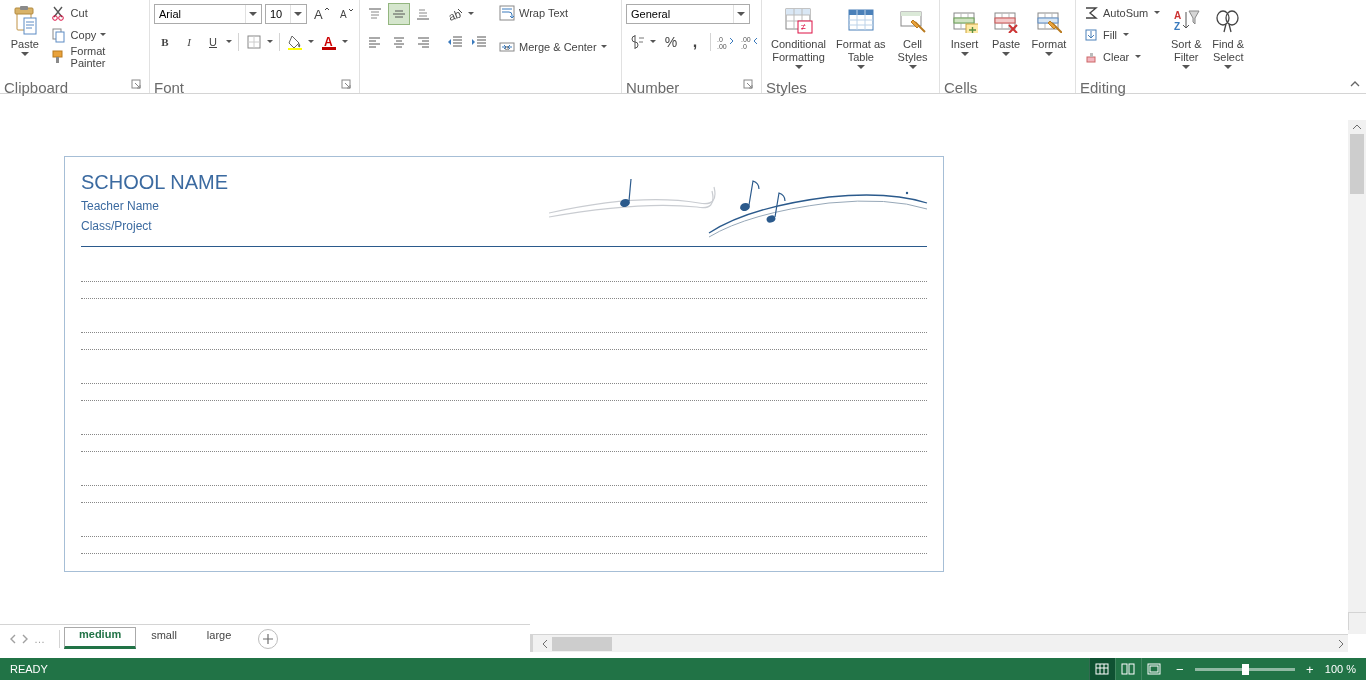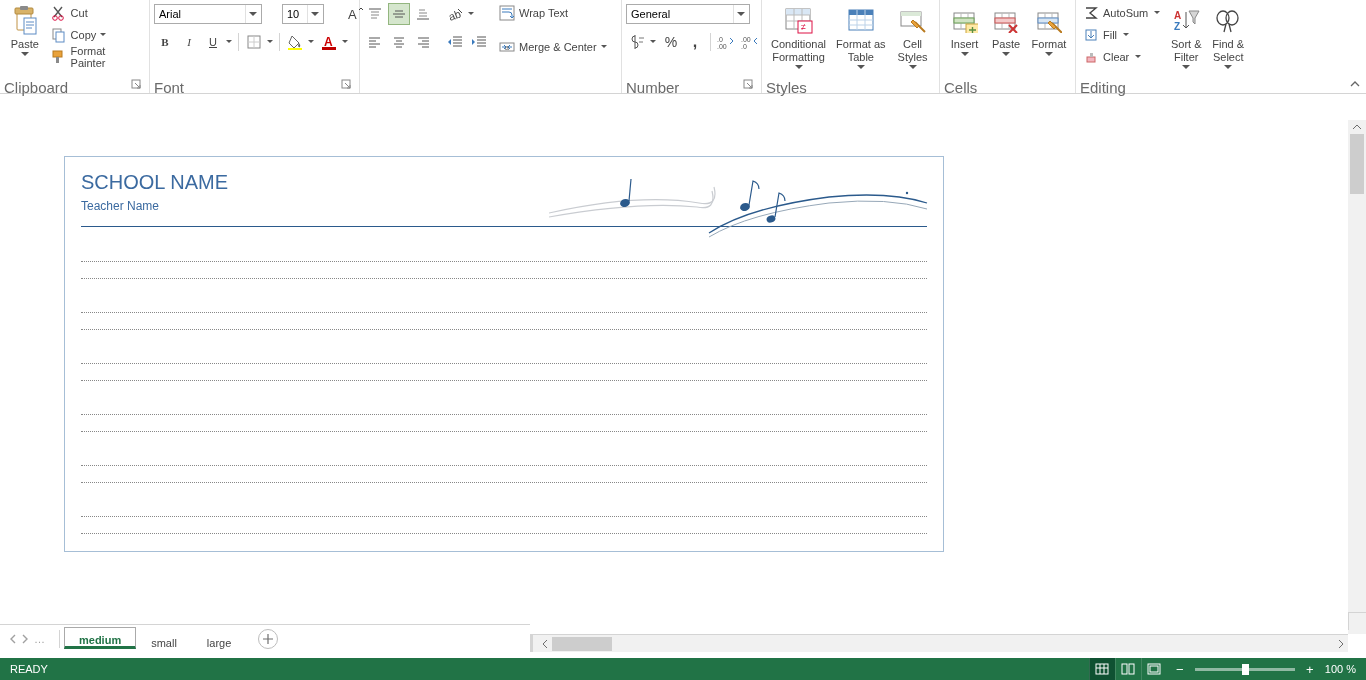--- a/index.html
+++ b/index.html
@@ -72,21 +72,21 @@
 .sheet .music { position: absolute; right: 14px; top: 6px; width: 380px; height: 70px; }
 .lines-region { margin-top: 18px; }
 .lined { height: 17px; border-bottom: 1px dotted #888; }
 .lined-gap { height: 17px; }
 
 
 .sheettab-bar { position: absolute; bottom: 0; left: 0; width: 530px; height: 28px; border-top: 1px solid #d4d4d4; background: #fff; display: flex; align-items: center; }
 .sheettab-bar .nav { display: flex; align-items: center; gap: 2px; padding: 0 8px; }
 .sheettab-bar .nav .a { width: 10px; height: 14px; display: flex; align-items: center; justify-content: center; color: #a0a0a0; cursor: pointer; }
 .sheettab-bar .sep { width: 1px; height: 18px; background: #d4d4d4; margin: 0 4px; }
-.tab { height: 22px; padding: 0 14px; display: flex; align-items: flex-end; border: 1px solid transparent; font-size: 11px; cursor: pointer; color: #444; }
+.tab { height: 22px; padding: 0 14px; display: flex; align-items: flex-start; border: 1px solid transparent; font-size: 11px; cursor: pointer; color: #444; }
 .tab.active { border: 1px solid #aaa; border-bottom: 3px solid #217346; background: #fff; color: #217346; font-weight: 600; margin-top:-1px;}
 .tab-add { width: 20px; height: 20px; border: 1px solid #bdbdbd; border-radius: 50%; display: flex; align-items: center; justify-content: center; margin-left: 12px; cursor: pointer; color: #6e6e6e; }
 
 
 .statusbar { position: absolute; bottom: 0; left: 0; right: 0; height: 22px; background: #217346; color: #fff; display: flex; align-items: center; font-size: 11px; }
 .statusbar .ready { padding: 0 10px; }
 .statusbar .right { margin-left: auto; display: flex; align-items: center; gap: 0; }
 .view-btn { width: 26px; height: 22px; display: flex; align-items: center; justify-content: center; border-left: 1px solid rgba(255,255,255,.15); cursor: pointer; }
 .view-btn.active { background: #0f5132; }
 .zoom { display: flex; align-items: center; gap: 8px; padding: 0 10px 0 6px; }
@@ -183,21 +183,21 @@
       <span class="dialog-launcher">
           <svg>
             <use href="#launcher"></use>
           </svg>
         </span>
     </div>
   </div>
 
   <div class="group" style="width:210px">
     <div class="group-body col">
-      <div class="row-icons" style="gap:20px">
+      <div class="row-icons" style="gap:3px">
         <div class="combo" style="width:108px">
           <input style="width: 90px;" value="Arial">
           <span class="dd">
               <svg width="8" height="5">
                 <use href="#tri-down"></use>
               </svg>
             </span>
         </div>
         <div class="combo" style="width:42px">
           <input style="width: 24px;" value="10">
@@ -695,20 +695,21 @@
         <path d="M80 38 L82 16" stroke="#2b5a8c" stroke-width="1.2"></path>
         <ellipse cx="196" cy="44" rx="5" ry="4" fill="#2b5a8c" transform="rotate(-18 196 44)"></ellipse>
         <path d="M200 42 L204 18 Q210 20 210 26" fill="none" stroke="#2b5a8c" stroke-width="1.2"></path>
         <ellipse cx="222" cy="56" rx="4.5" ry="3.5" fill="#2b5a8c" transform="rotate(-18 222 56)"></ellipse>
         <path d="M226 54 L230 30 Q236 32 236 38" fill="none" stroke="#2b5a8c" stroke-width="1.2"></path>
         <circle cx="358" cy="30" r="1.2" fill="#2b5a8c"></circle>
       </svg>
     </div>
     <div class="title">SCHOOL NAME</div>
     <div class="sub">Teacher Name</div>
+    <div class="sub">Class/Project</div>
     <div class="hr"></div>
     <div class="lines-region">
 
       <div class="lined"></div>
         <div class="lined"></div>
         <div class="lined-gap"></div>
       <div class="lined"></div>
         <div class="lined"></div>
         <div class="lined-gap"></div>
       <div class="lined"></div>

